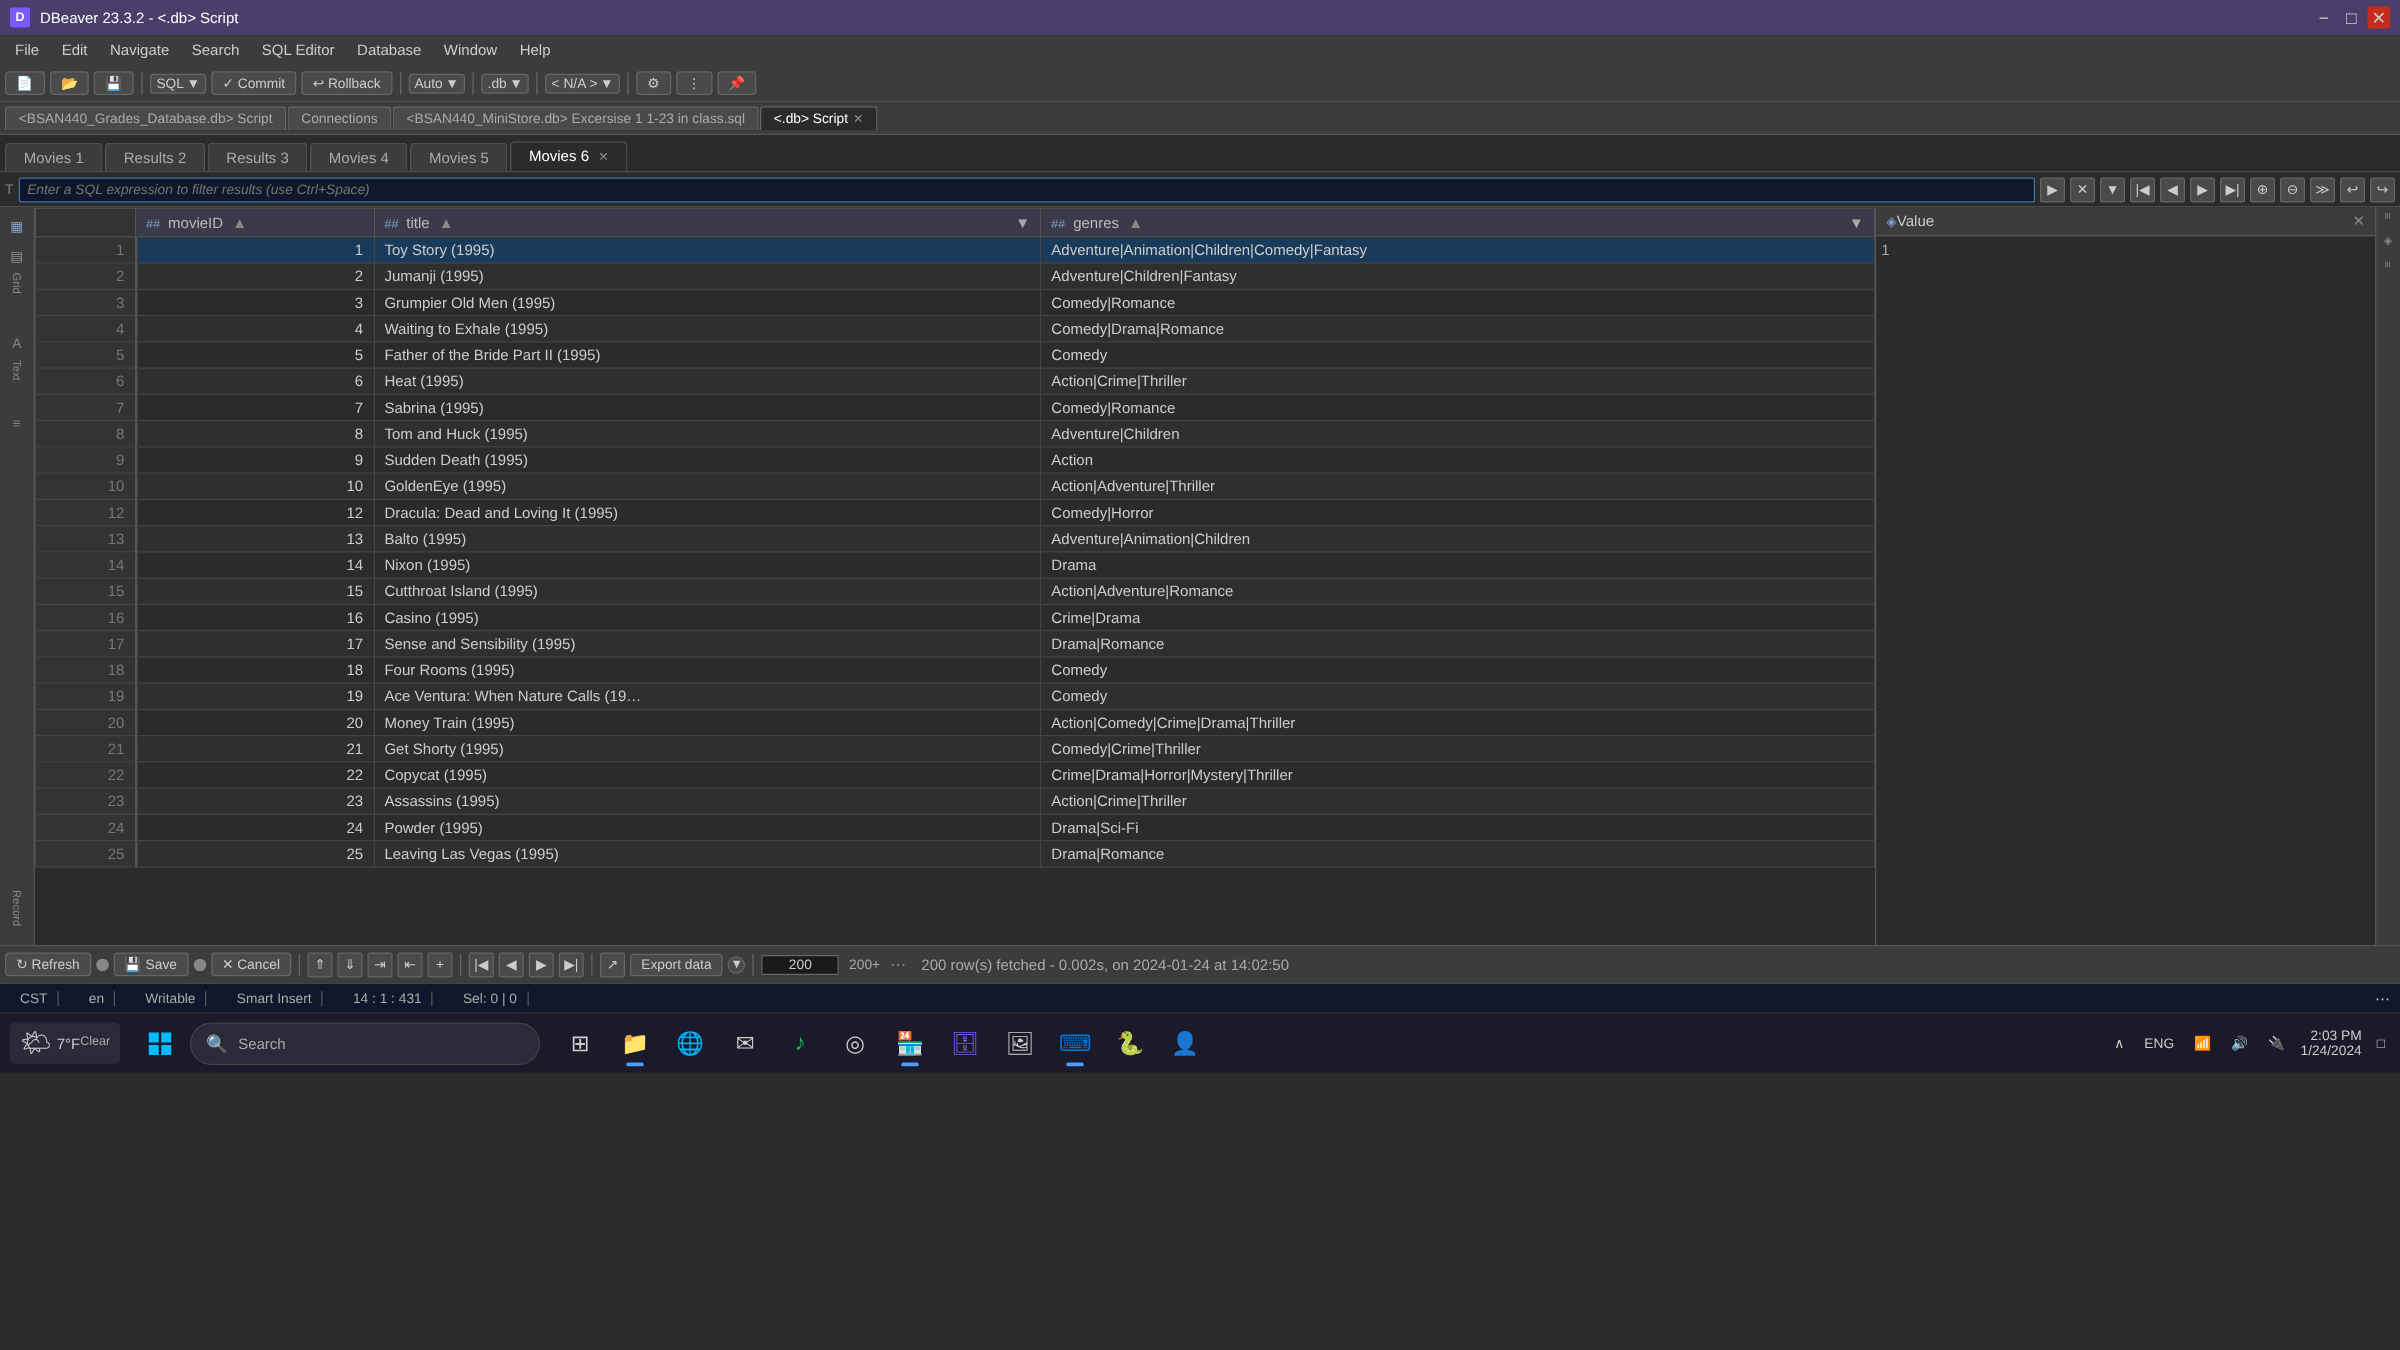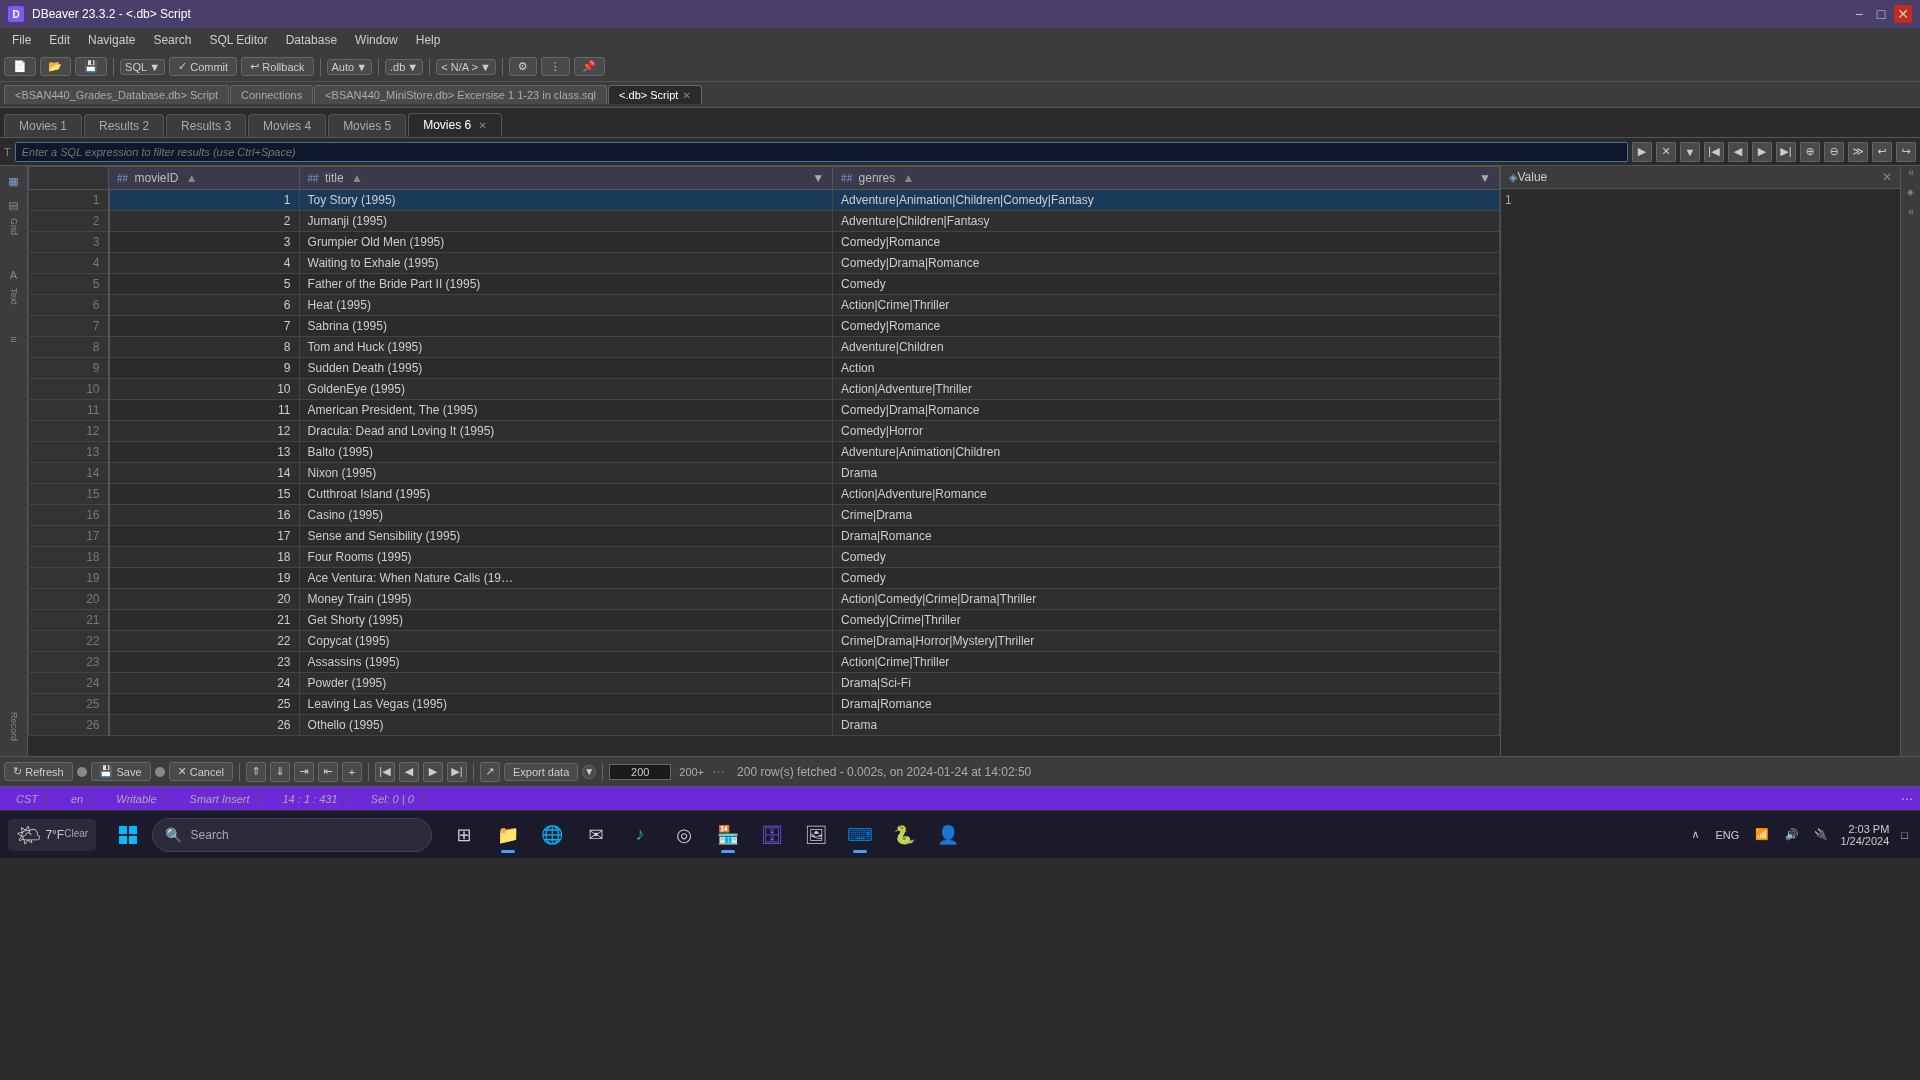--- a/index.html
+++ b/index.html
@@ -68,21 +68,21 @@
 
     
     #bottom-toolbar { background: #3c3c3c; height: 30px; display: flex; align-items: center; padding: 0 4px; gap: 4px; border-top: 1px solid #555; }
     .bot-btn { padding: 2px 8px; background: #4a4a4a; border: 1px solid #666; border-radius: 3px; color: #ccc; cursor: pointer; font-size: 11px; display: flex; align-items: center; gap: 3px; }
     .bot-sep { width: 1px; height: 18px; background: #666; margin: 0 2px; }
     .nav-btn { width: 20px; height: 20px; background: #4a4a4a; border: 1px solid #666; border-radius: 2px; color: #ccc; cursor: pointer; display: flex; align-items: center; justify-content: center; font-size: 11px; }
     .page-input { width: 62px; background: #1a1a1a; border: 1px solid #666; color: #ccc; padding: 1px 4px; font-size: 11px; text-align: center; }
     .bot-status { flex: 1; color: #aaa; font-size: 12px; padding: 0 8px; }
 
     
-    #status-bar { background: #6d28d9; height: 24px; display: flex; align-items: center; padding: 0 8px; gap: 16px; border-top: 1px solid #555; font-style: italic; }
+    #status-bar { background: #0f172a; height: 24px; display: flex; align-items: center; padding: 0 8px; gap: 16px; border-top: 1px solid #555; }
     .status-item { color: #aaa; font-size: 11px; padding: 0 8px; border-right: 1px solid #555; }
     .status-item:last-child { border-right: none; }
 
     
     #taskbar { background: #1a1a2a; height: 48px; display: flex; align-items: center; padding: 0 8px; gap: 4px; border-top: 1px solid #333; }
     #taskbar-start { width: 40px; height: 40px; display: flex; align-items: center; justify-content: center; cursor: pointer; }
     #taskbar-search { flex: 0 0 280px; background: #2a2a3a; border: 1px solid #444; border-radius: 20px; height: 34px; display: flex; align-items: center; padding: 0 12px; gap: 8px; cursor: pointer; }
     #taskbar-apps { display: flex; align-items: center; gap: 4px; margin-left: 8px; }
     .taskbar-app { width: 40px; height: 40px; display: flex; align-items: center; justify-content: center; cursor: pointer; border-radius: 4px; position: relative; }
     .taskbar-app.active::after { content: ''; position: absolute; bottom: 2px; left: 50%; transform: translateX(-50%); width: 14px; height: 3px; background: #4a9eff; border-radius: 2px; }
@@ -301,26 +301,20 @@
     <td>Sudden Death (1995)</td>
     <td>Action</td>
   </tr>
             <tr>
     <td class="row-num">10</td>
     <td class="num-val">10</td>
     <td>GoldenEye (1995)</td>
     <td>Action|Adventure|Thriller</td>
   </tr>
             <tr>
-    <td class="row-num">11</td>
-    <td class="num-val">11</td>
-    <td>American President, The (1995)</td>
-    <td>Comedy|Drama|Romance</td>
-  </tr>
-            <tr>
     <td class="row-num">12</td>
     <td class="num-val">12</td>
     <td>Dracula: Dead and Loving It (1995)</td>
     <td>Comedy|Horror</td>
   </tr>
             <tr>
     <td class="row-num">13</td>
     <td class="num-val">13</td>
     <td>Balto (1995)</td>
     <td>Adventure|Animation|Children</td>
@@ -389,26 +383,20 @@
     <td class="row-num">24</td>
     <td class="num-val">24</td>
     <td>Powder (1995)</td>
     <td>Drama|Sci-Fi</td>
   </tr>
             <tr>
     <td class="row-num">25</td>
     <td class="num-val">25</td>
     <td>Leaving Las Vegas (1995)</td>
     <td>Drama|Romance</td>
-  </tr>
-            <tr>
-    <td class="row-num">26</td>
-    <td class="num-val">26</td>
-    <td>Othello (1995)</td>
-    <td>Drama</td>
   </tr>
           </tbody>
       </table>
     </div>
   </div>
 
   <div id="right-panel">
     <div id="value-header">
       <span style="color:#7a9fcb;font-size:11px;">◈</span>
       <span>Value</span>

